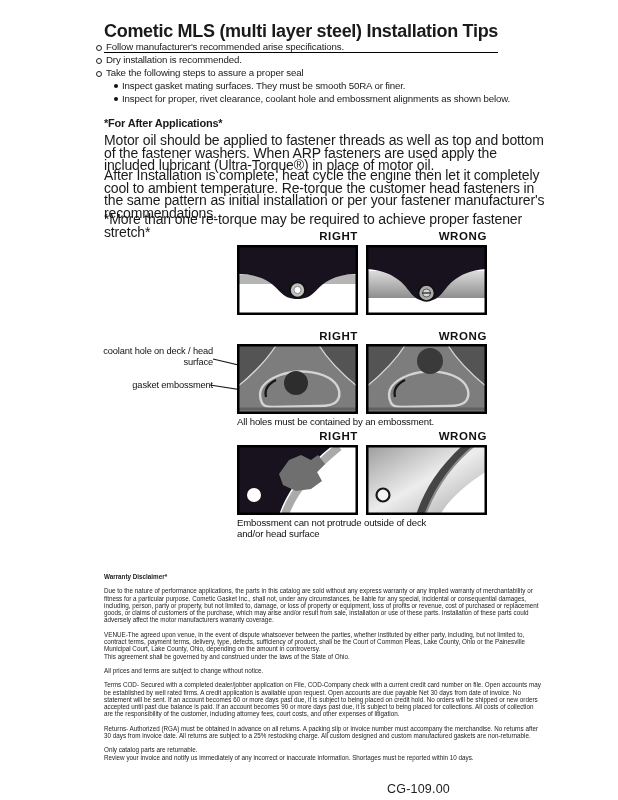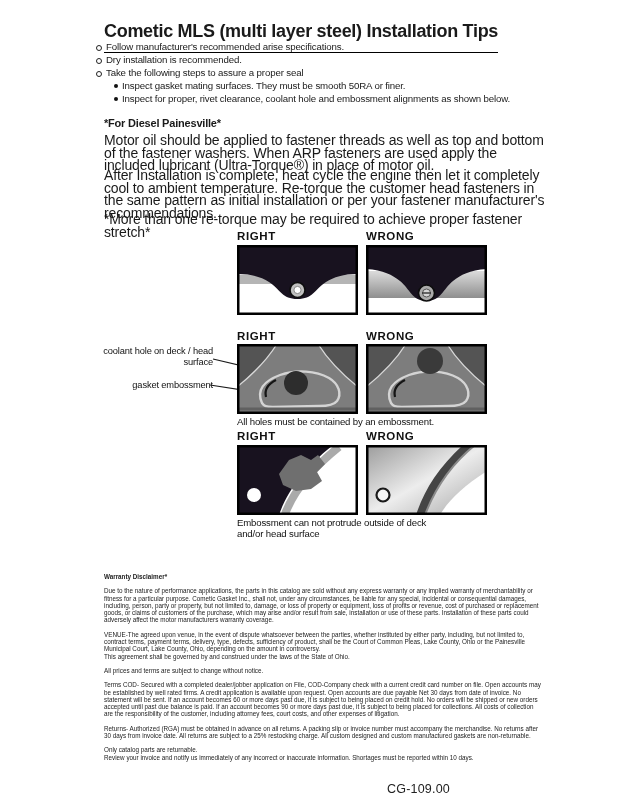--- a/index.html
+++ b/index.html
@@ -18,21 +18,21 @@
   .tip-row .marker{flex:0 0 auto;margin:2.5px 4px 0 0;}
   .m-open{width:4px;height:4px;border:1px solid #222;border-radius:50%;}
   .m-fill{width:4px;height:4px;background:#111;border-radius:50%;margin-left:18px !important;}
   
   .diesel-heading{position:absolute;left:104px;top:117px;font-size:11px;font-weight:bold;letter-spacing:-0.2px;}
   .para{position:absolute;left:104px;width:447px;font-size:14px;line-height:12.7px;letter-spacing:-0.15px;}
   .p1{top:134px;}
   .p2{top:169px;}
   .p3{top:213px;}
   
-  .rw-label{position:absolute;width:121px;text-align:left;font-size:11.5px;letter-spacing:0.6px;color:#111;font-weight:bold;}
+  .rw-label{position:absolute;width:121px;text-align:right;font-size:11.5px;letter-spacing:0.6px;color:#111;font-weight:bold;}
   .panel{position:absolute;width:121px;height:70px;line-height:0;}
   .col-right{left:237px;}
   .col-wrong{left:366px;}
   .caption{position:absolute;left:237px;font-size:9.6px;letter-spacing:-0.15px;color:#111;line-height:11px;white-space:pre-line;}
   .ann-label{position:absolute;text-align:right;font-size:9.3px;line-height:11px;letter-spacing:-0.15px;color:#111;}
   .leader-svg{position:absolute;left:205px;top:352px;}
   
   .legal{position:absolute;left:104px;top:573px;width:440px;font-size:6.3px;line-height:7.3px;color:#222;letter-spacing:0;}
   .legal .heading{font-weight:bold;margin-bottom:7px;}
   .legal .lp{margin-bottom:7px;white-space:pre-line;}
@@ -62,21 +62,21 @@
     <div class="tip-row">
       <span class="marker m-fill"></span>
       <span>Inspect gasket mating surfaces.  They must be smooth 50RA or finer.</span>
     </div>
     <div class="tip-row">
       <span class="marker m-fill"></span>
       <span>Inspect for proper, rivet clearance, coolant hole and embossment alignments as shown below.</span>
     </div>
   </div>
 
-  <div class="diesel-heading">*For Diesel Painesville*</div>
+  <div class="diesel-heading">*For After Applications*</div>
   <div class="para p1">Motor oil should be applied to fastener threads as well as top and bottom of the fastener washers. When ARP fasteners are used apply the included lubricant (Ultra-Torque®) in place of motor oil.</div>
   <div class="para p2">After Installation is complete, heat cycle the engine then let it completely cool to ambient temperature. Re-torque the customer head fasteners in the same pattern as initial installation or per your fastener manufacturer's recommendations.</div>
   <div class="para p3">*More than one re-torque may be required to achieve proper fastener stretch*</div>
 
   <div class="rw-label col-right" style="top:230px;">RIGHT</div>
   <div class="rw-label col-wrong" style="top:230px;">WRONG</div>
 
   <div class="panel col-right" style="top:245px;">
     <svg viewBox="0 0 121 70" width="121" height="70">
       <rect width="121" height="70" fill="#ffffff"></rect>

